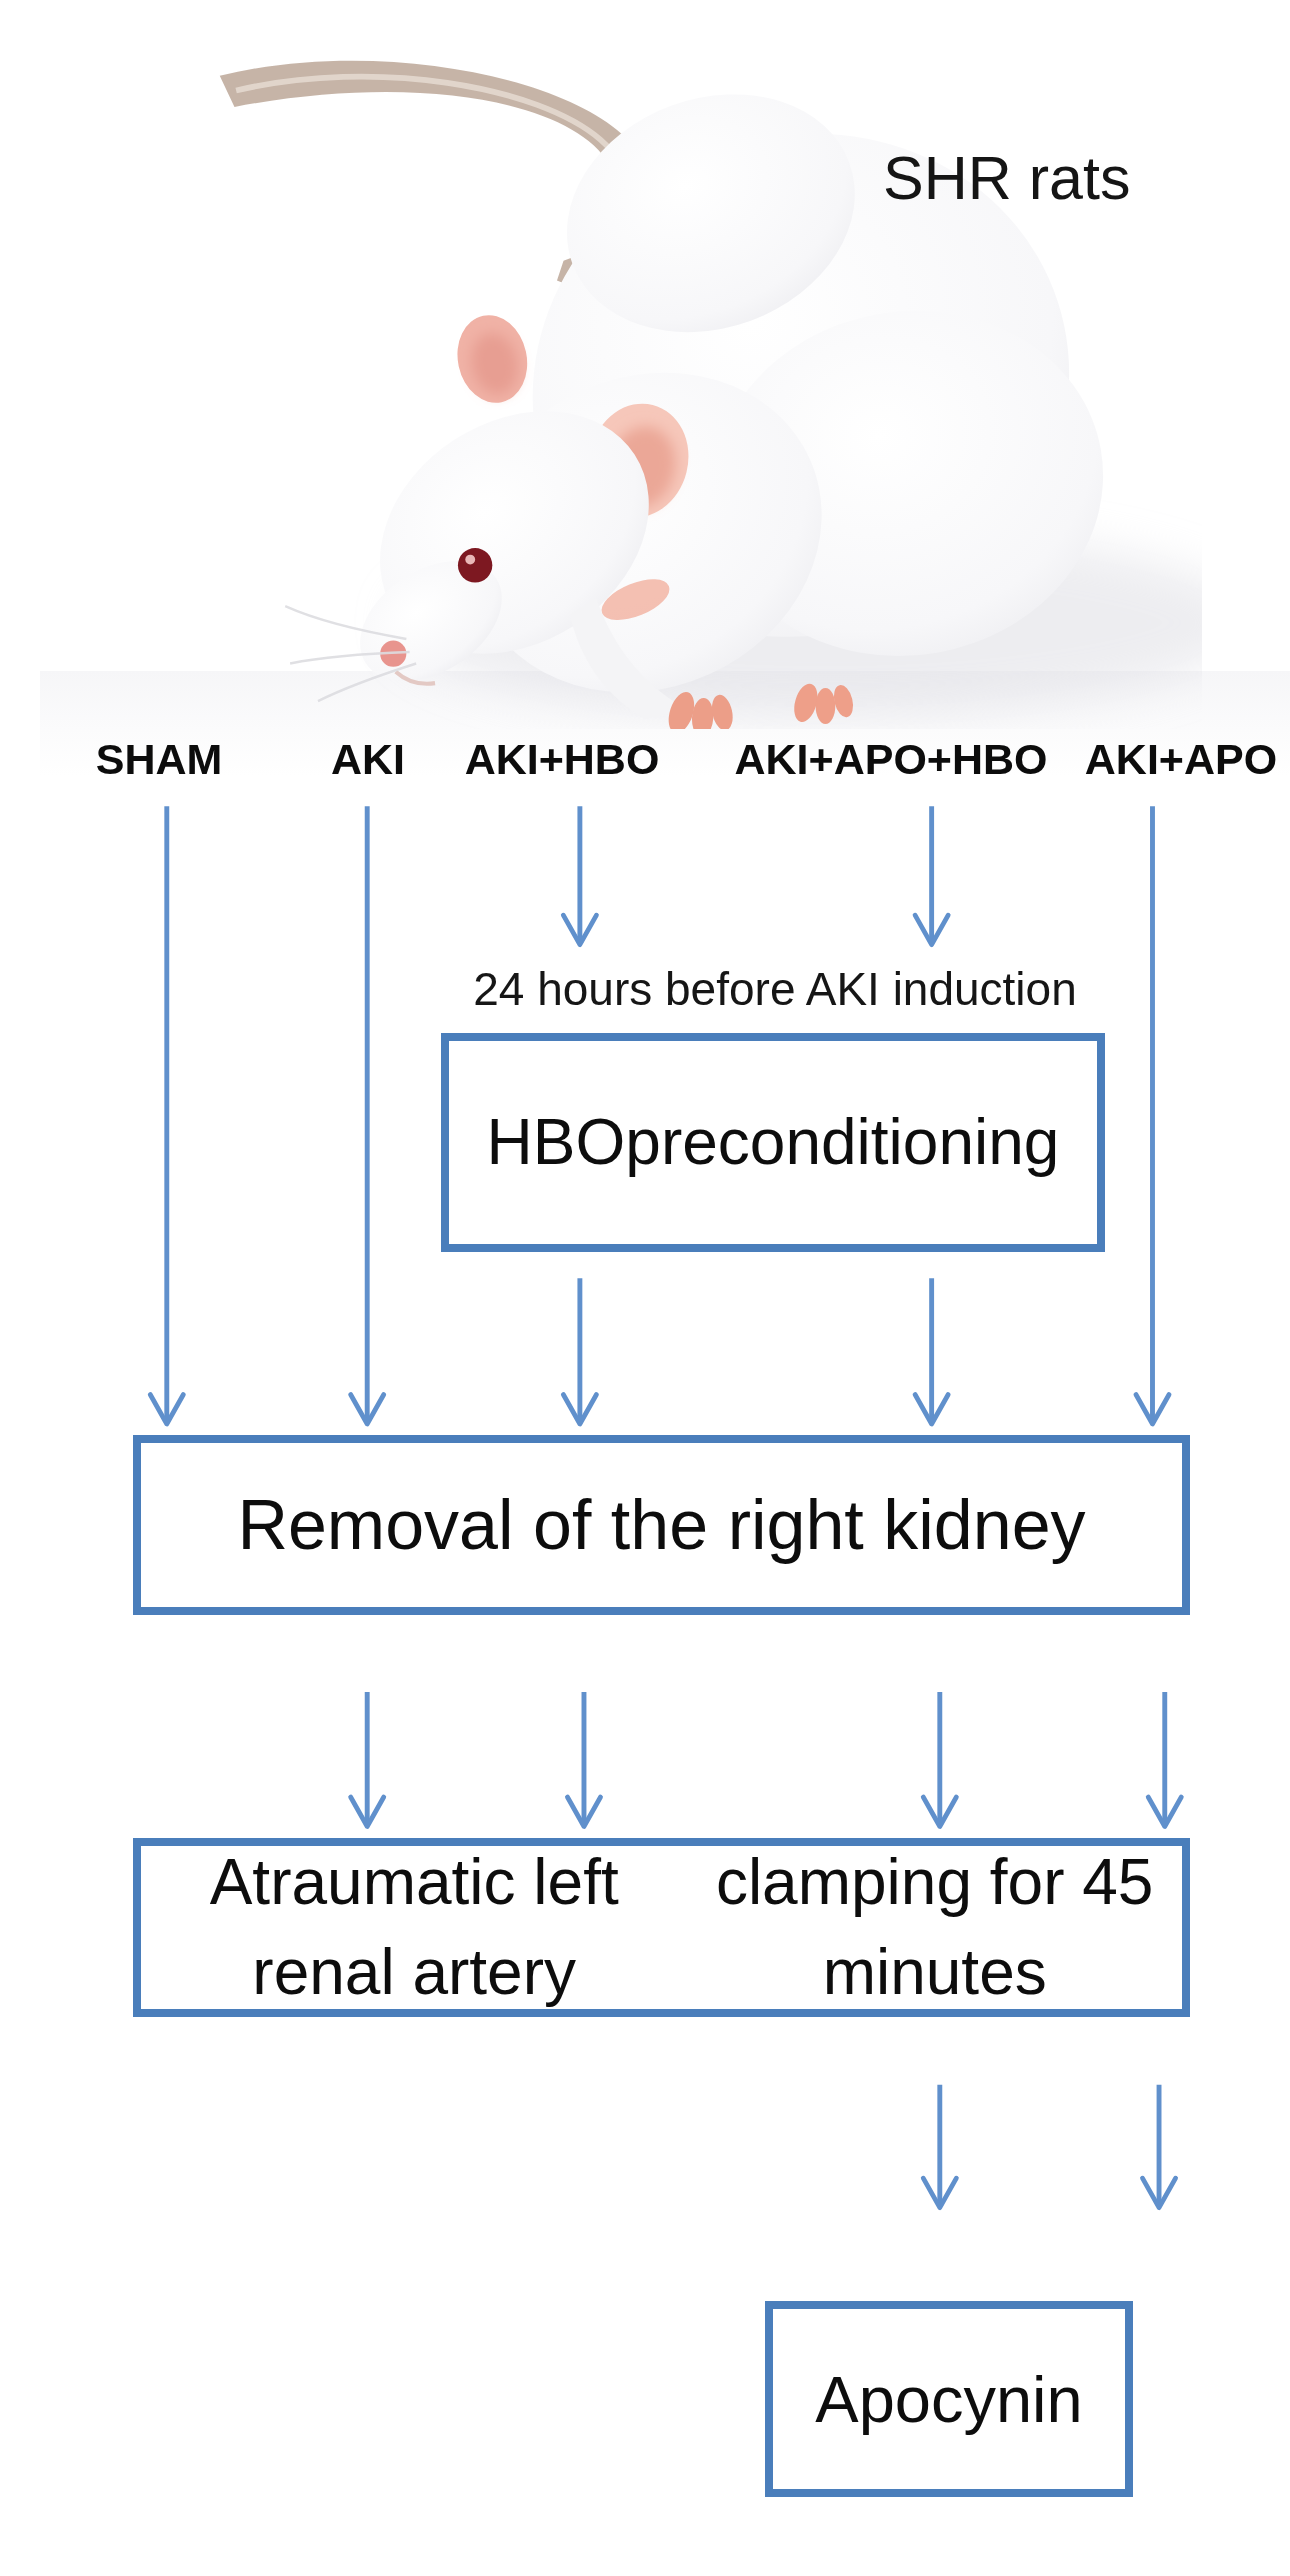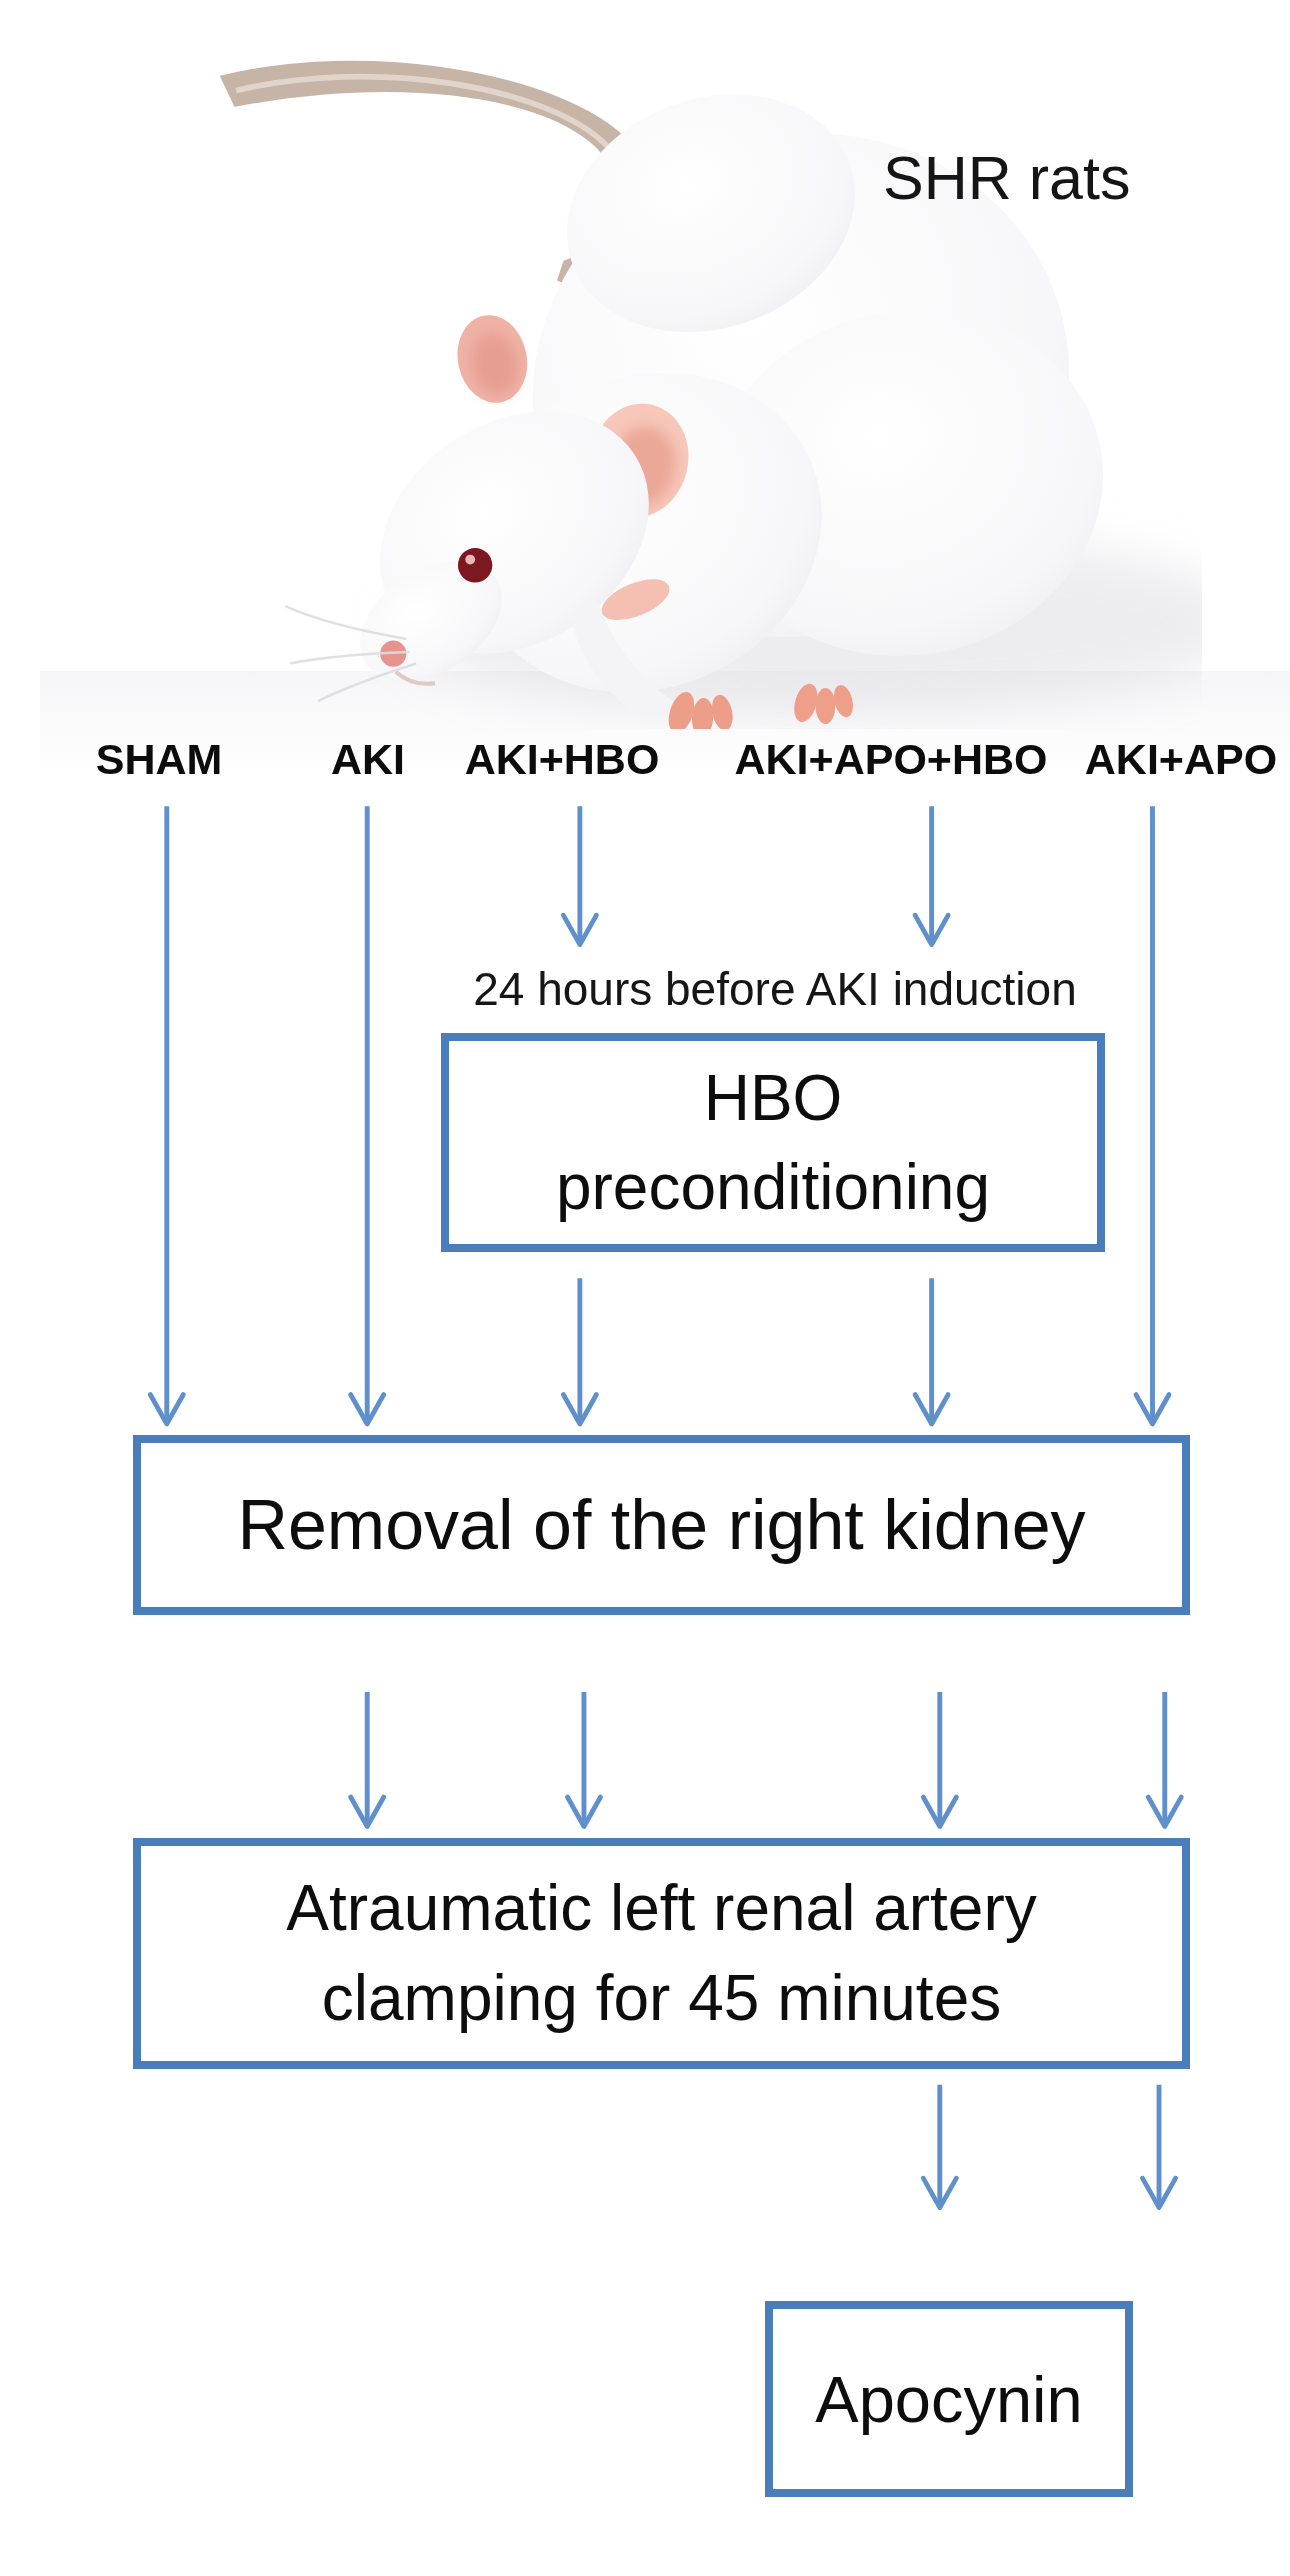--- a/index.html
+++ b/index.html
@@ -39,26 +39,26 @@
 
   
   .arrows{position:absolute;left:0;top:0;width:1290px;height:2576px;z-index:1;pointer-events:none;}
   .arrow-line{stroke:var(--arrow);stroke-width:6;fill:none;}
   .arrowhead-path{stroke:var(--arrow);fill:none;}
 
   
   .flow-box{
     position:absolute;z-index:2;background:#ffffff;
     border:8.2px solid var(--box-border);
-    display:flex;flex-direction:column;align-items:center;justify-content:center;
+    display:flex;flex-direction:row;align-items:center;justify-content:center;
     text-align:center;color:#0d0d0d;
   }
   .hbo-box{left:401px;top:1033px;width:664px;height:219px;font-size:64px;line-height:1.38;}
   .removal-box{left:93px;top:1435px;width:1057px;height:180px;font-size:70px;line-height:1.2;}
-  .clamp-box{left:93px;top:1838px;width:1057px;height:231px;font-size:64px;line-height:1.4;}
+  .clamp-box{left:93px;top:1838px;width:1057px;height:179px;font-size:64px;line-height:1.4;}
   .apo-box{left:725px;top:2301px;width:368px;height:196px;font-size:65px;}
 
   
   .note{
     position:absolute;z-index:2;text-align:center;color:#161616;white-space:nowrap;
     transform:translateX(-50%);
   }
   .note-hbo{left:735px;top:962px;font-size:46px;}
   .note-apo{left:907px;top:2211px;font-size:45px;}
 </style>

